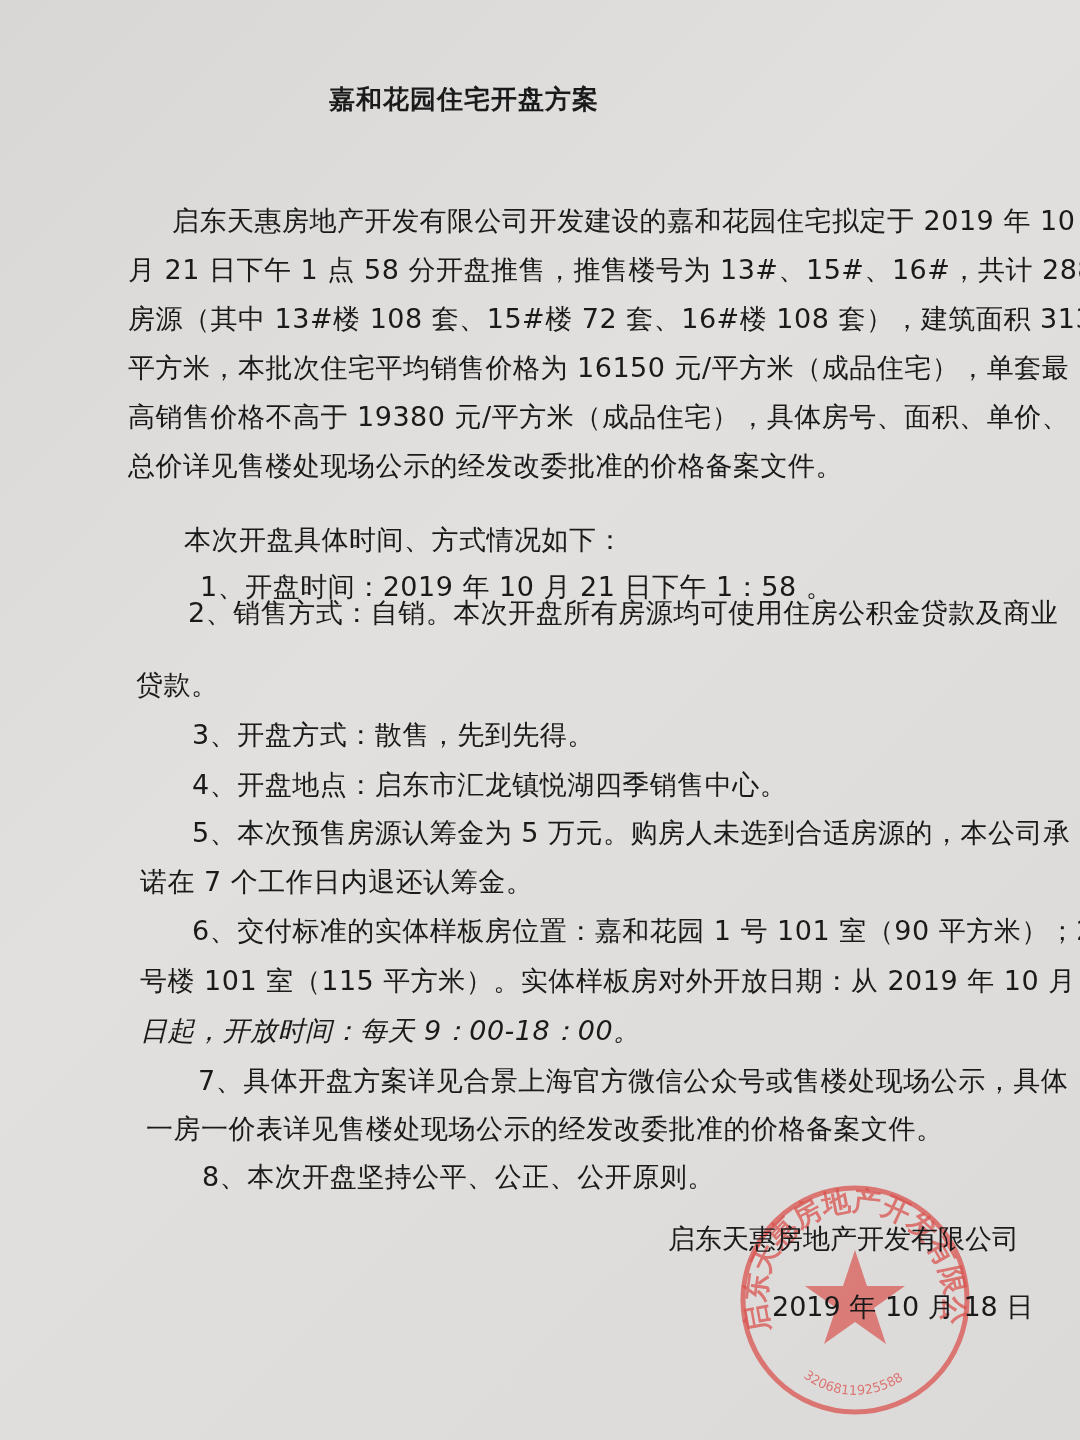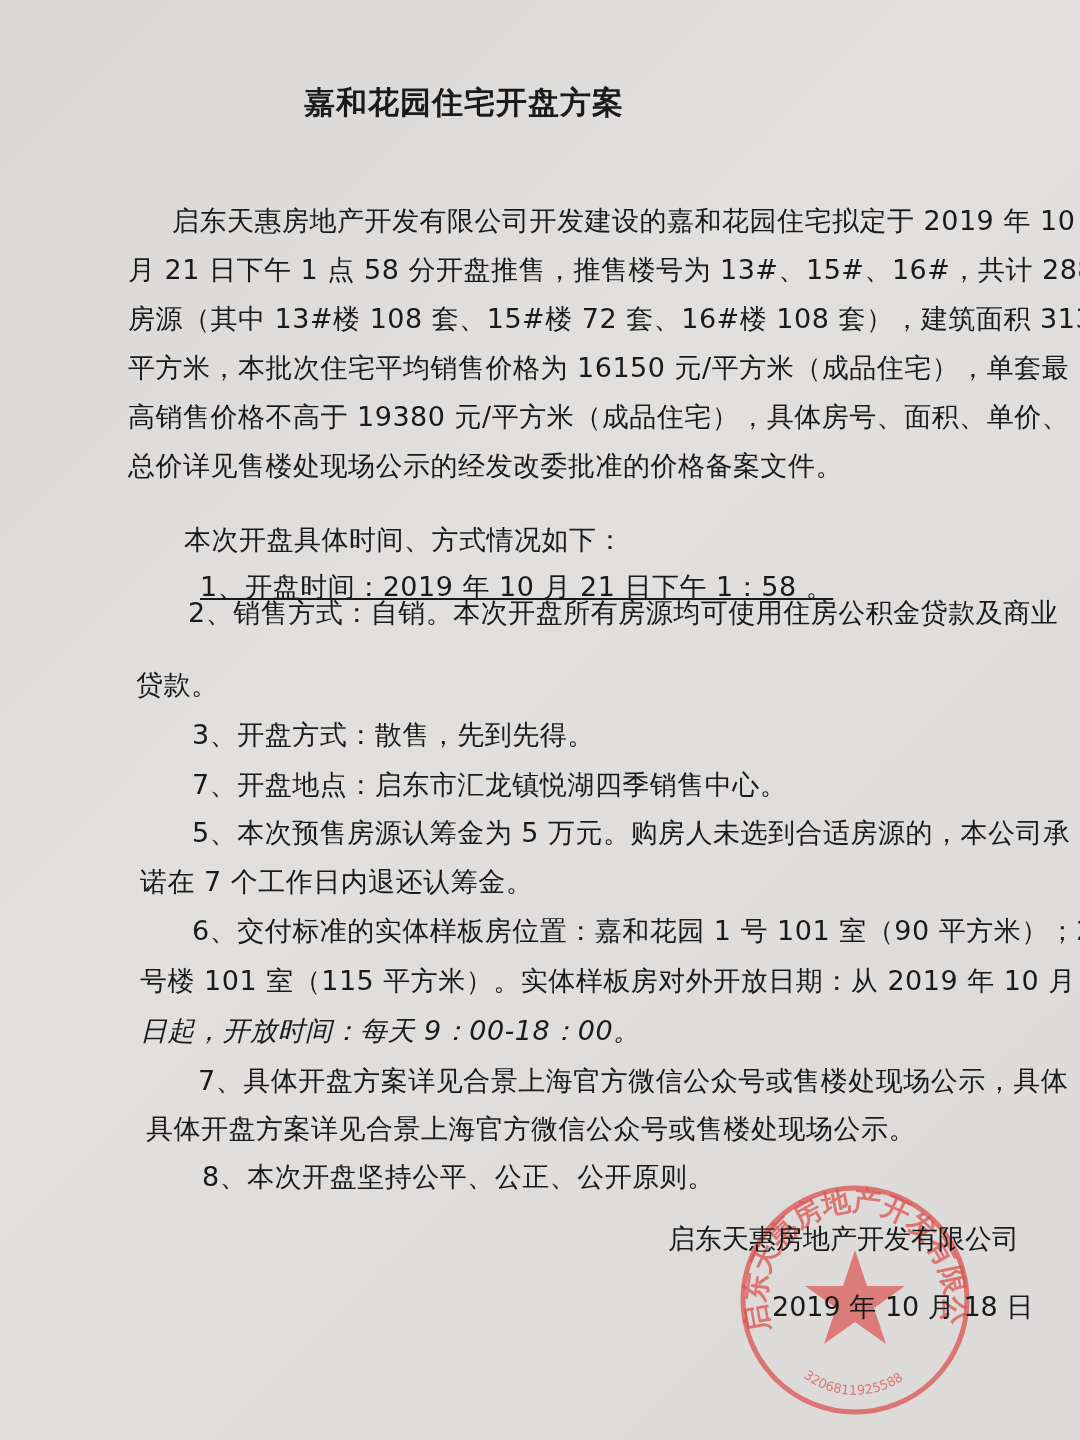--- a/index.html
+++ b/index.html
@@ -5,21 +5,21 @@
     html, body { margin: 0; padding: 0; }
     body {
       width: 1080px; height: 1440px; overflow: hidden;
       background: linear-gradient(135deg, #d9d7d6 0%, #e2e0df 40%, #dcdad9 100%);
       font-family: "DejaVu Sans", "Liberation Sans", sans-serif;
       color: #1a1a1a;
       position: relative;
     }
     .title {
       position: absolute; left: 0; width: 928px; top: 82px;
-      text-align: center; font-size: 31px; font-weight: bold; letter-spacing: 1px;
+      text-align: center; font-size: 26px; font-weight: bold; letter-spacing: 1px;
     }
     .para {
       position: absolute; font-size: 27px; line-height: 49px; letter-spacing: 0.5px;
       white-space: nowrap;
     }
     .line { display: block; height: 49px; }
     .sign {
       position: absolute; font-size: 27px; white-space: nowrap;
     }
     .stamp {
@@ -38,38 +38,38 @@
   <div class="para" style="left:128px; top:245px;">
     <span class="line">月 21 日下午 1 点 58 分开盘推售，推售楼号为 13#、15#、16#，共计 288 套</span>
     <span class="line">房源（其中 13#楼 108 套、15#楼 72 套、16#楼 108 套），建筑面积 31374</span>
     <span class="line">平方米，本批次住宅平均销售价格为 16150 元/平方米（成品住宅），单套最</span>
     <span class="line">高销售价格不高于 19380 元/平方米（成品住宅），具体房号、面积、单价、</span>
     <span class="line">总价详见售楼处现场公示的经发改委批准的价格备案文件。</span>
   </div>
 
   <div class="para" style="left:184px; top:515px;">本次开盘具体时间、方式情况如下：</div>
 
-  <div class="para" style="left:200px; top:562px;text-decoration:underline;">1、开盘时间：2019 年 10 月 21 日下午 1：58 。</div>
+  <div class="para" style="left:200px; top:562px;">1、开盘时间：2019 年 10 月 21 日下午 1：58 。</div>
 
   <div class="para" style="left:188px; top:588px;">2、销售方式：自销。本次开盘所有房源均可使用住房公积金贷款及商业</div>
   <div class="para" style="left:136px; top:660px;">贷款。</div>
 
   <div class="para" style="left:192px; top:710px;">3、开盘方式：散售，先到先得。</div>
 
-  <div class="para" style="left:192px; top:760px;">7、开盘地点：启东市汇龙镇悦湖四季销售中心。</div>
+  <div class="para" style="left:192px; top:760px;">4、开盘地点：启东市汇龙镇悦湖四季销售中心。</div>
 
   <div class="para" style="left:192px; top:808px;">5、本次预售房源认筹金为 5 万元。购房人未选到合适房源的，本公司承</div>
   <div class="para" style="left:140px; top:857px;">诺在 7 个工作日内退还认筹金。</div>
 
   <div class="para" style="left:192px; top:906px;">6、交付标准的实体样板房位置：嘉和花园 1 号 101 室（90 平方米）；2</div>
   <div class="para" style="left:140px; top:956px;">号楼 101  室（115 平方米）。实体样板房对外开放日期：从 2019 年 10 月 6</div>
   <div class="para" style="left:140px; top:1006px;font-style:italic;">日起，开放时间：每天 9：00-18：00。</div>
 
   <div class="para" style="left:198px; top:1056px;">7、具体开盘方案详见合景上海官方微信公众号或售楼处现场公示，具体</div>
-  <div class="para" style="left:146px; top:1104px;">具体开盘方案详见合景上海官方微信公众号或售楼处现场公示。</div>
+  <div class="para" style="left:146px; top:1104px;">一房一价表详见售楼处现场公示的经发改委批准的价格备案文件。</div>
 
   <div class="para" style="left:202px; top:1152px;">8、本次开盘坚持公平、公正、公开原则。</div>
 
   <svg class="stamp" viewBox="0 0 240 240">
     <circle cx="120" cy="120" r="112" fill="none" stroke="#d9534f" stroke-width="5" opacity="0.75"></circle>
     <polygon points="120,70 132,106 170,106 139,128 151,164 120,142 89,164 101,128 70,106 108,106" fill="#d9534f" opacity="0.7"></polygon>
     <defs>
       <path id="arcTop" d="M 35 150 A 90 90 0 1 1 205 150"></path>
       <path id="arcBot" d="M 60 190 A 85 85 0 0 0 180 190"></path>
     </defs>

